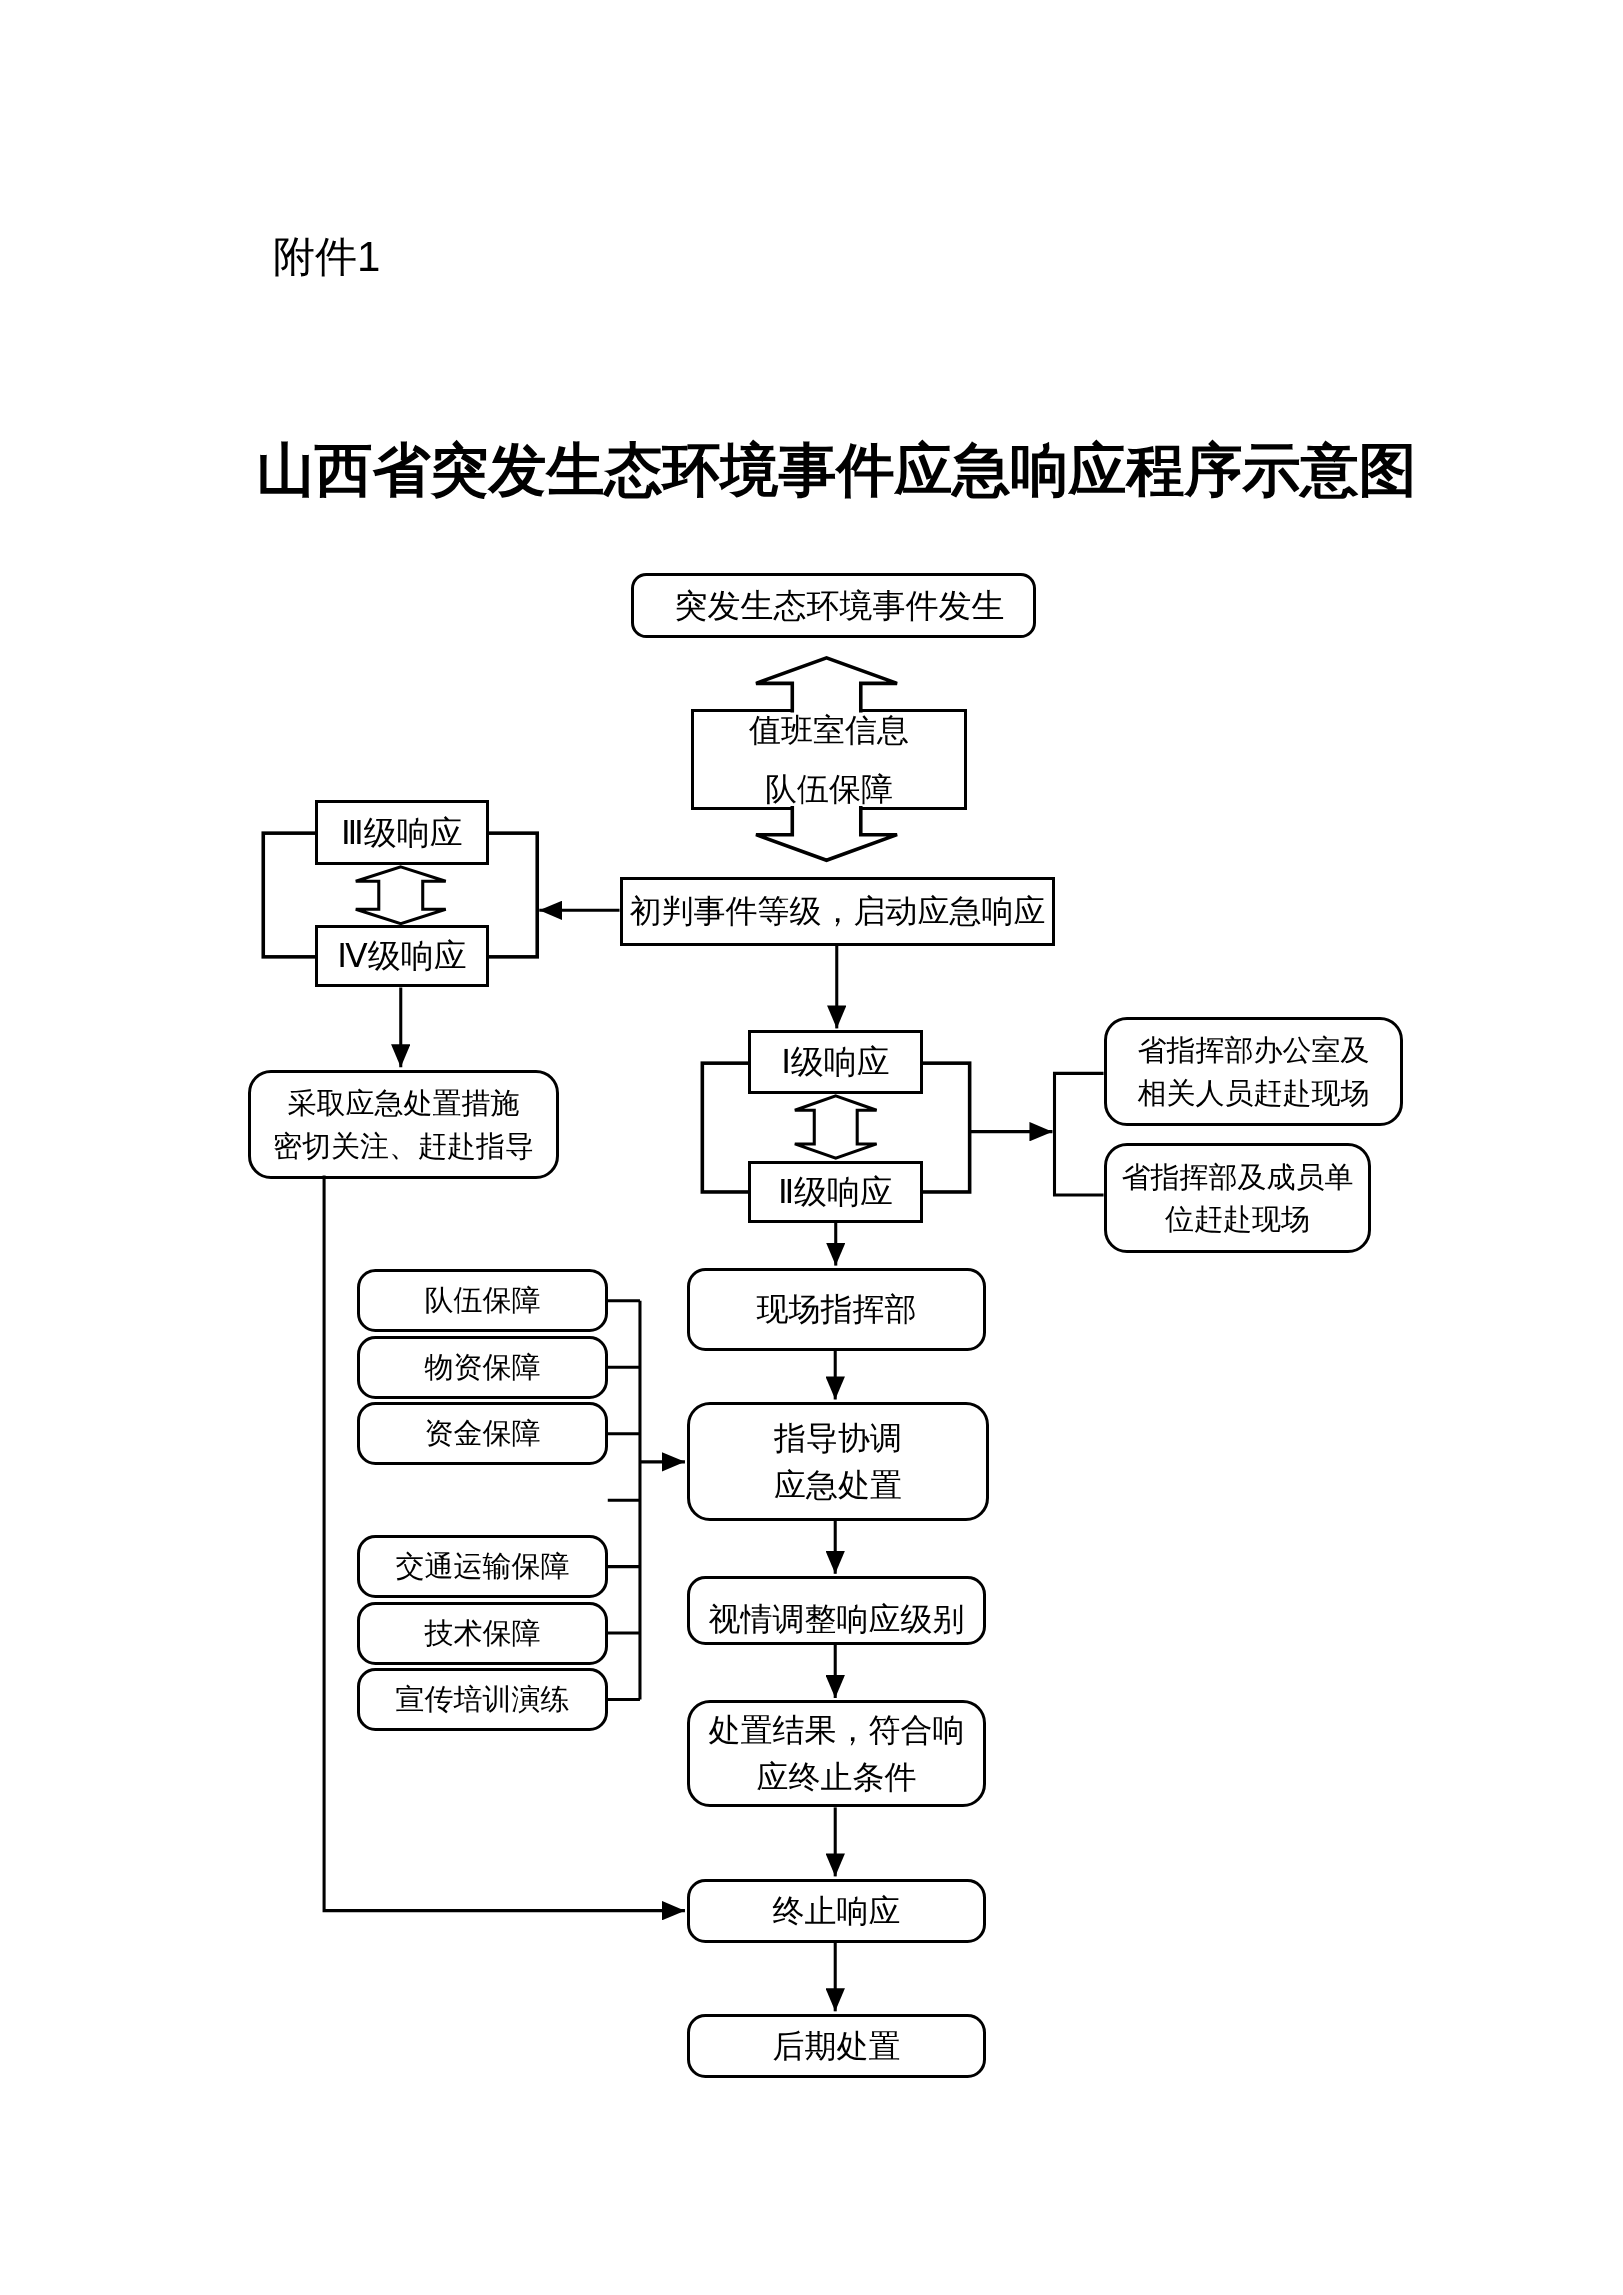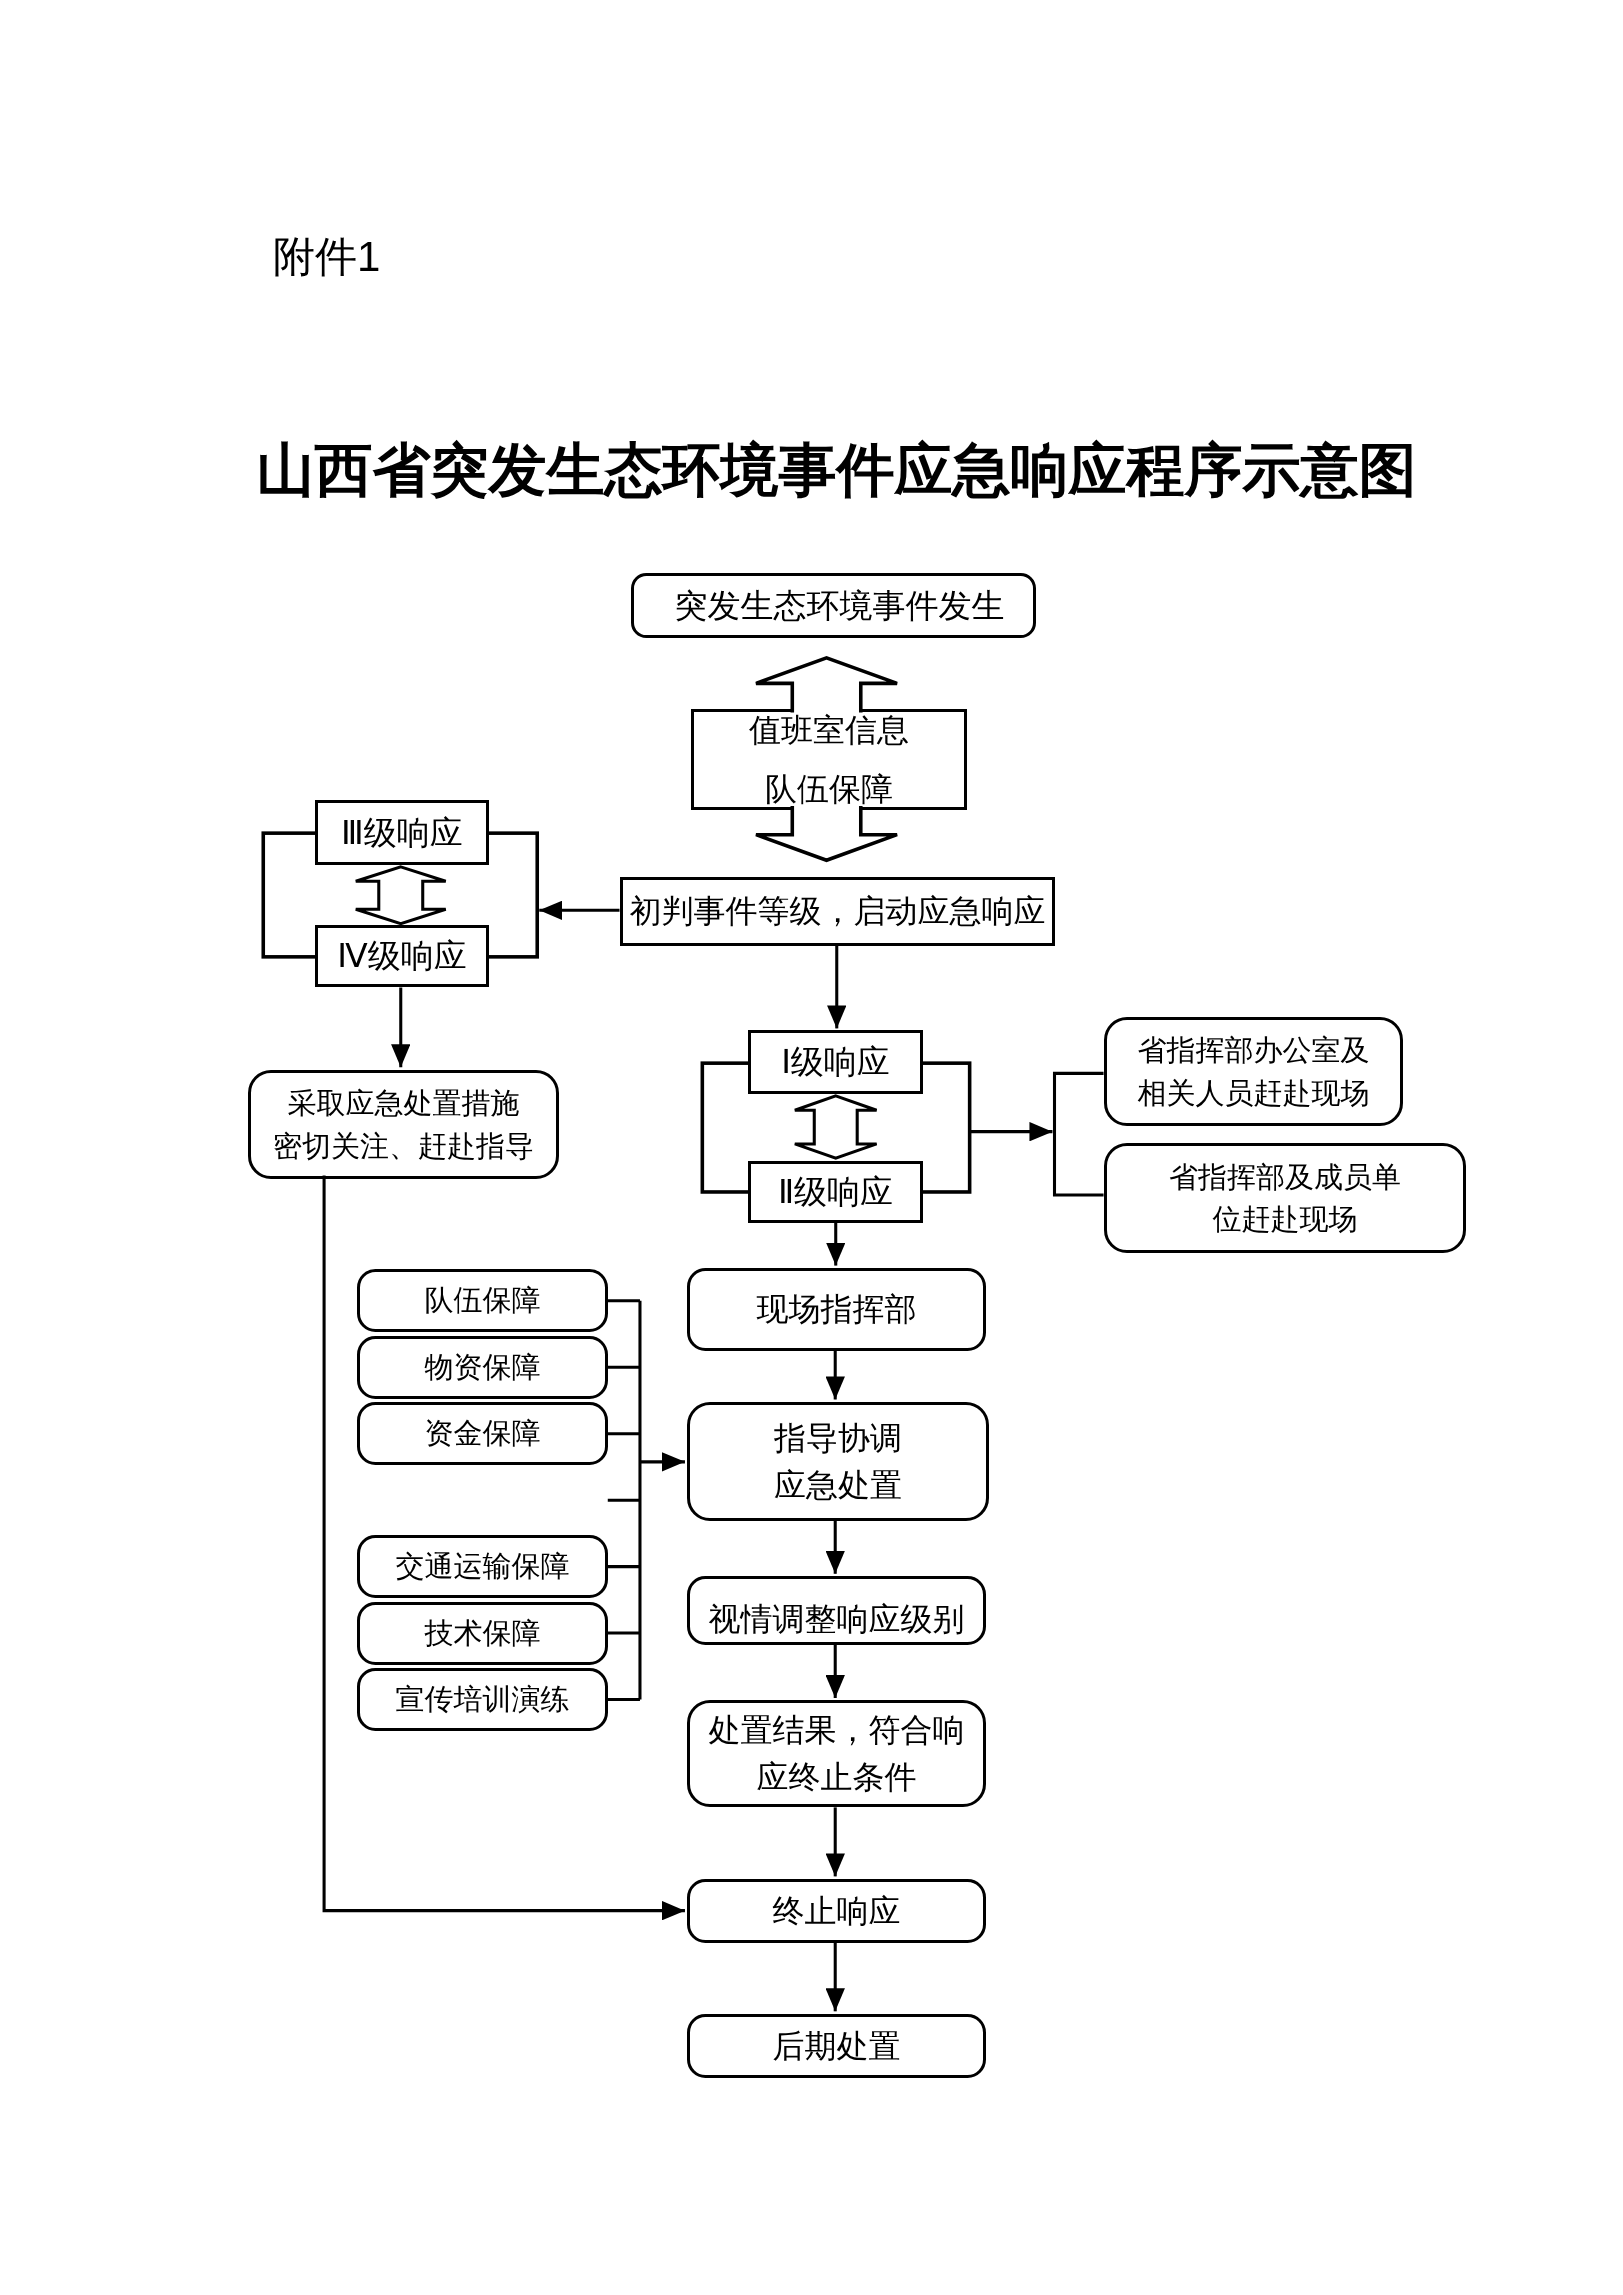--- a/index.html
+++ b/index.html
@@ -60,21 +60,21 @@
 
   <div class="box f64" style="left:723px;top:1161px;width:175px;height:62px;">
     <span class="ln">Ⅱ级响应</span>
   </div>
 
   <div class="box rd45 f56" style="left:1079px;top:1017px;width:299px;height:109px;">
     <span class="ln">省指挥部办公室及</span>
     <span class="ln">相关人员赶赴现场</span>
   </div>
 
-  <div class="box rd45 f56" style="left:1079px;top:1143px;width:362px;height:110px;">
+  <div class="box rd45 f56" style="left:1079px;top:1143px;width:267px;height:110px;">
     <span class="ln">省指挥部及成员单</span>
     <span class="ln">位赶赴现场</span>
   </div>
 
   <div class="box rd45 f56" style="left:223px;top:1070px;width:311px;height:109px;">
     <span class="ln">采取应急处置措施</span>
     <span class="ln">密切关注、赶赴指导</span>
   </div>
 
   <div class="box rd36 f62" style="left:662px;top:1268px;width:299px;height:83px;">

